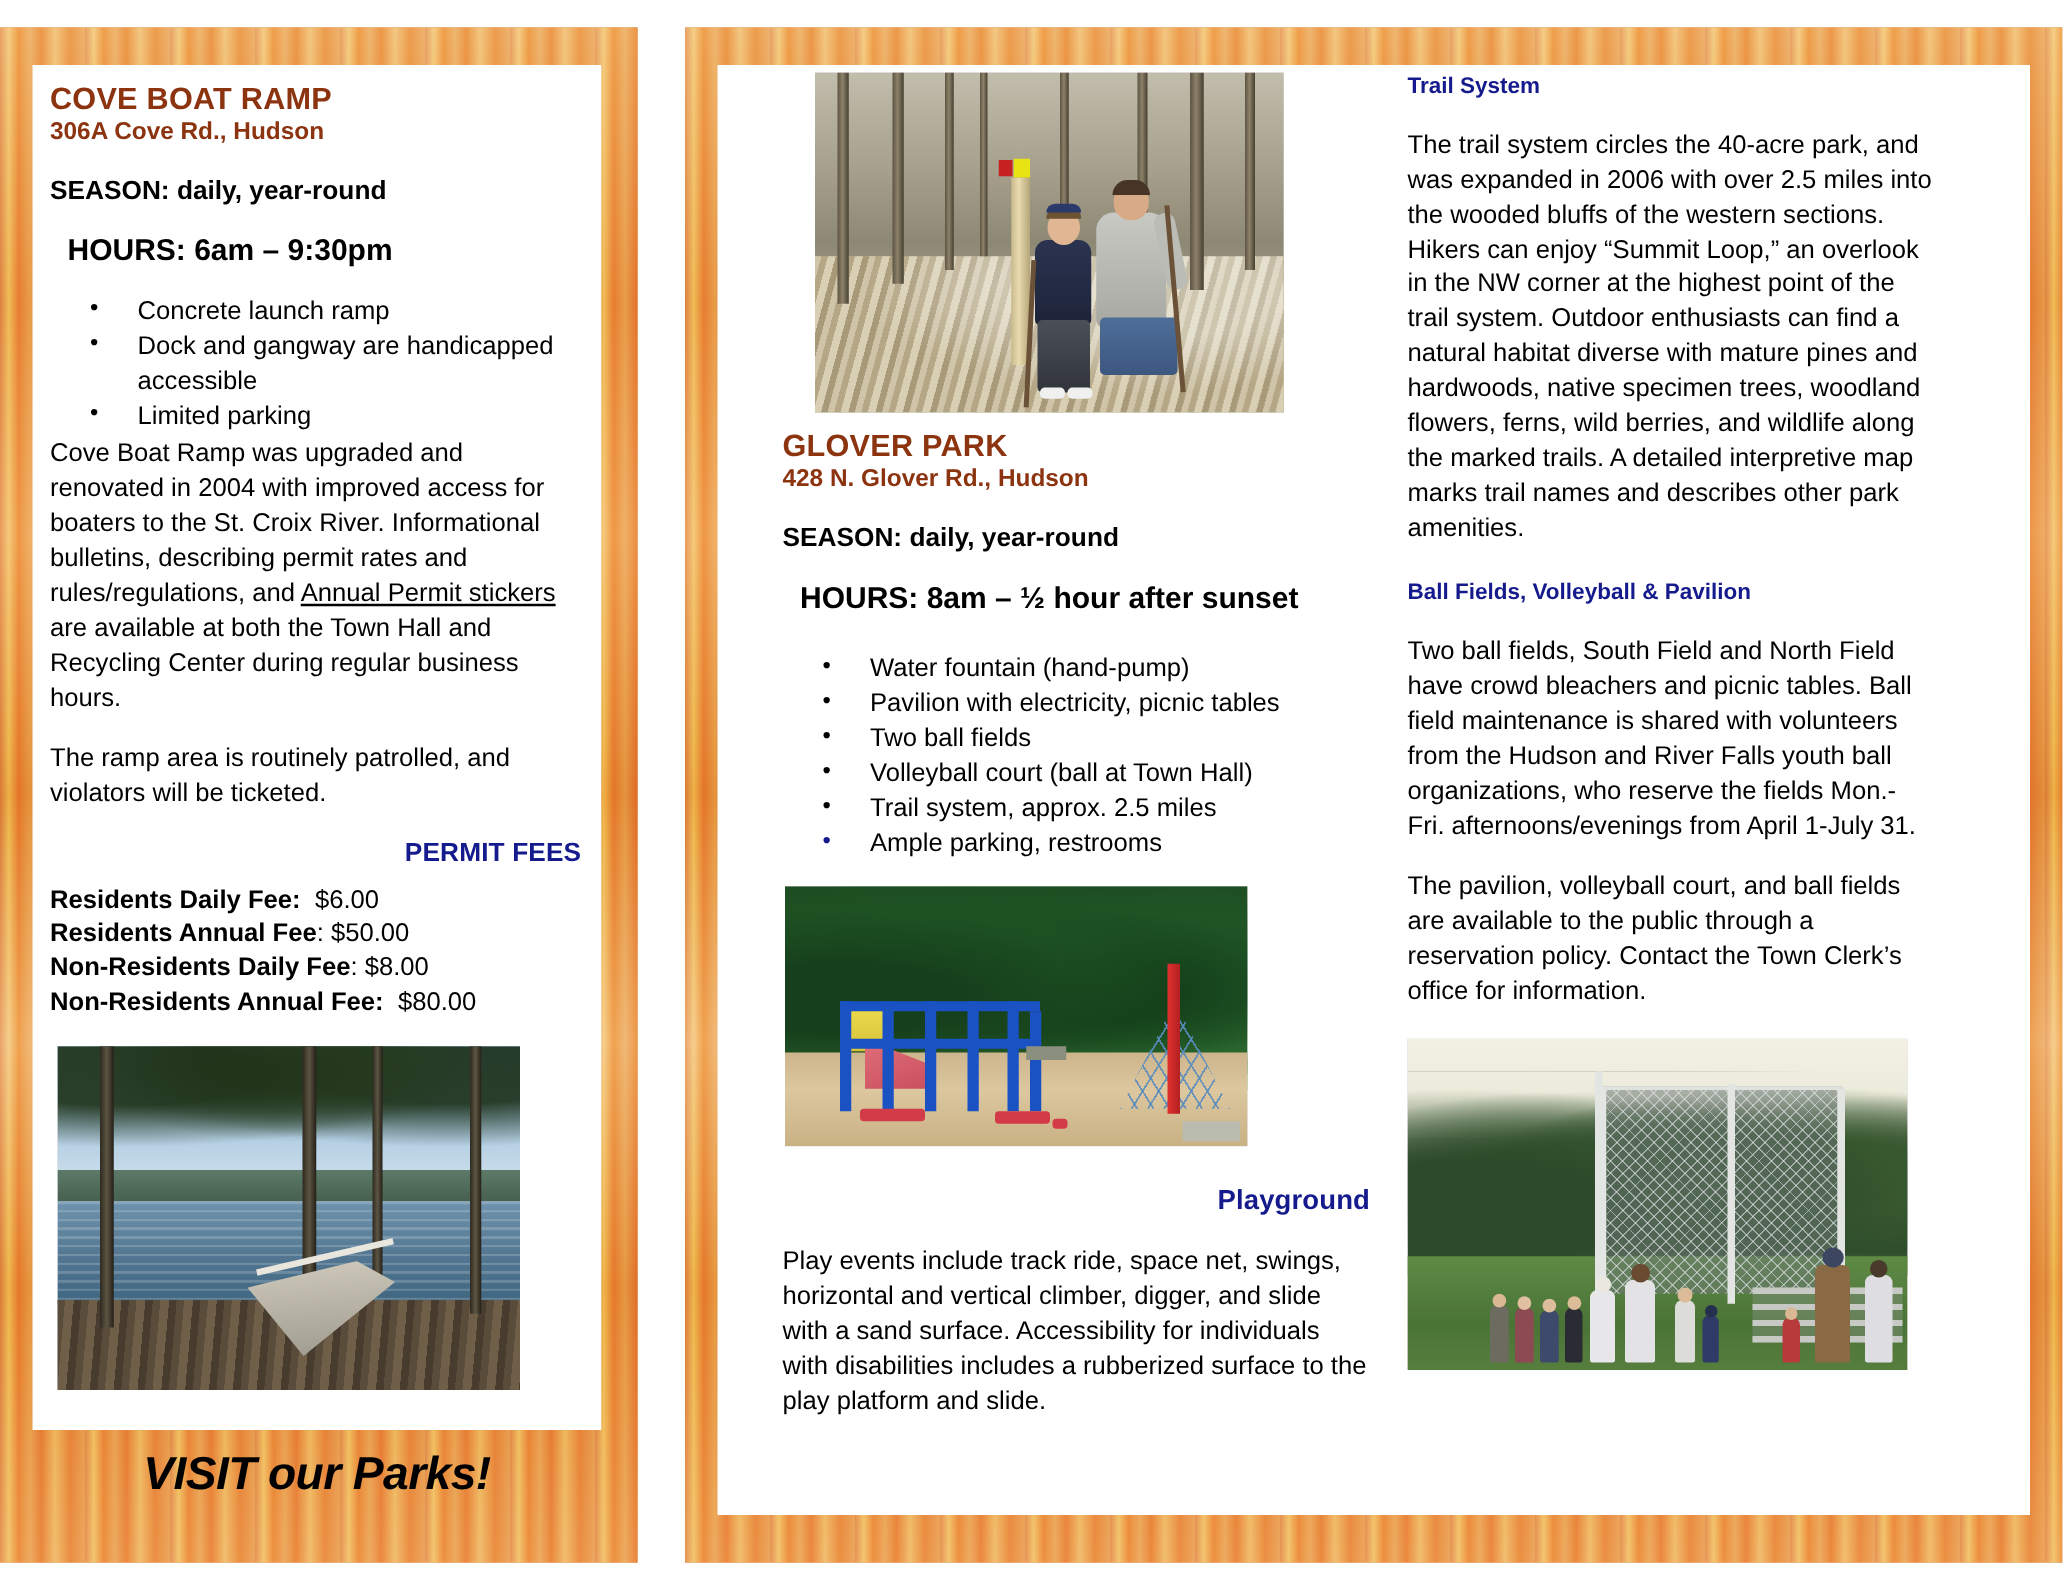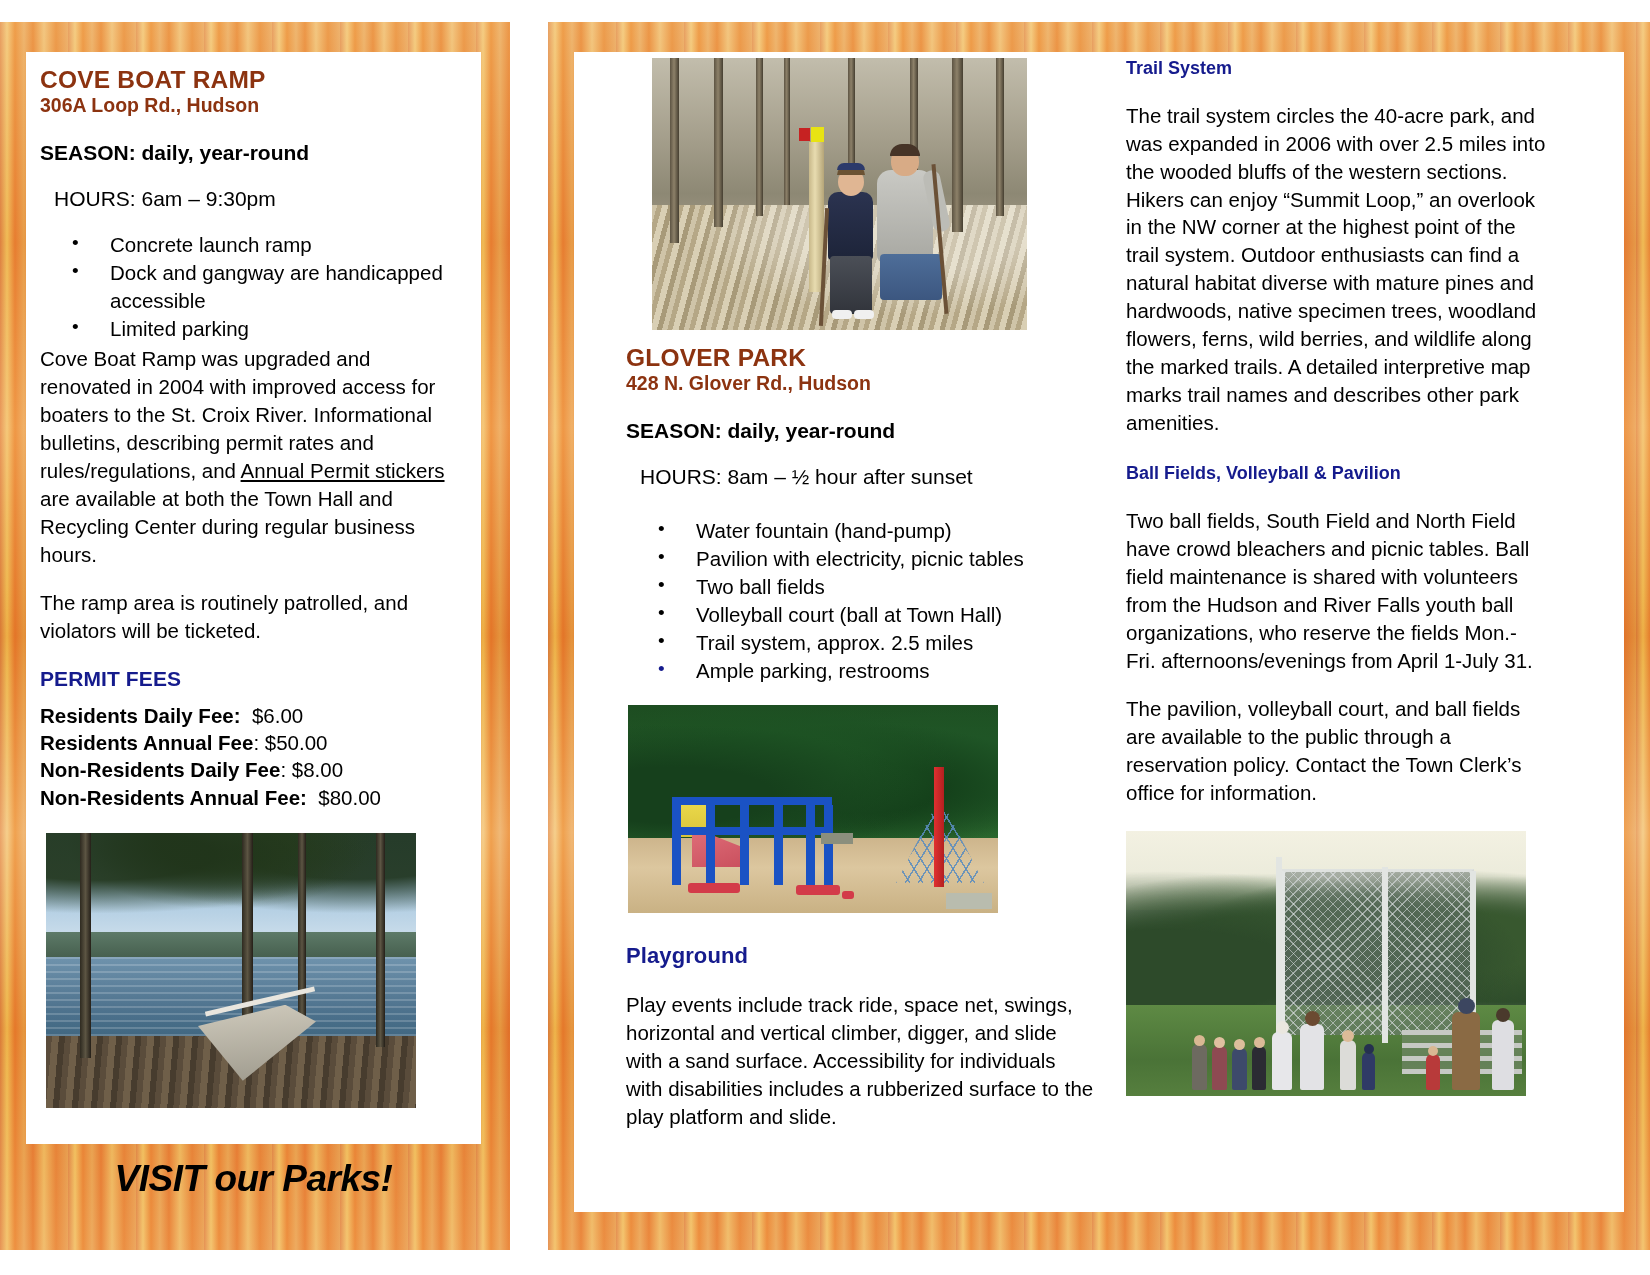--- a/index.html
+++ b/index.html
@@ -75,22 +75,22 @@
     line-height: 1.2;
     margin-top: 1px;
   }
 
   .season {
     font-size: 21px;
     font-weight: bold;
     margin-top: 23px;
   }
   .hours {
-    font-size: 21px;
-    font-weight: normal;
+    font-size: 24px;
+    font-weight: bold;
     margin-top: 22px;
     padding-left: 14px;
   }
 
   ul.feature-list {
     list-style: none;
     margin-top: 20px;
   }
   ul.feature-list li {
     position: relative;
@@ -114,20 +114,21 @@
     margin-top: 0;
   }
   p.body + p.body { margin-top: 20px; }
 
   .subhead {
     font-size: 21px;
     font-weight: bold;
     color: #151b8d;
     margin-top: 22px;
     letter-spacing: .1px;
+    text-align: right;
   }
 
   .fee-row {
     font-size: 20.5px;
     line-height: 1.33;
   }
   .fee-row .fee-label { font-weight: bold; }
 
   .photo {
     position: relative;
@@ -396,21 +397,21 @@
 <body>
 
 <div id="brochure">
 
   <div class="panel" id="panel-left">
 
     <div class="panel-inner" id="left-card">
       <div id="left-col">
 
         <div class="park-name">COVE BOAT RAMP</div>
-        <div class="park-addr">306A Loop Rd., Hudson</div>
+        <div class="park-addr">306A Cove Rd., Hudson</div>
 
         <div class="season">SEASON: daily, year-round</div>
         <div class="hours">HOURS:  6am – 9:30pm</div>
 
         <ul class="feature-list">
           <li>Concrete launch ramp</li>
           <li>Dock and gangway are handicapped accessible</li>
           <li>Limited parking</li>
         </ul>
 

